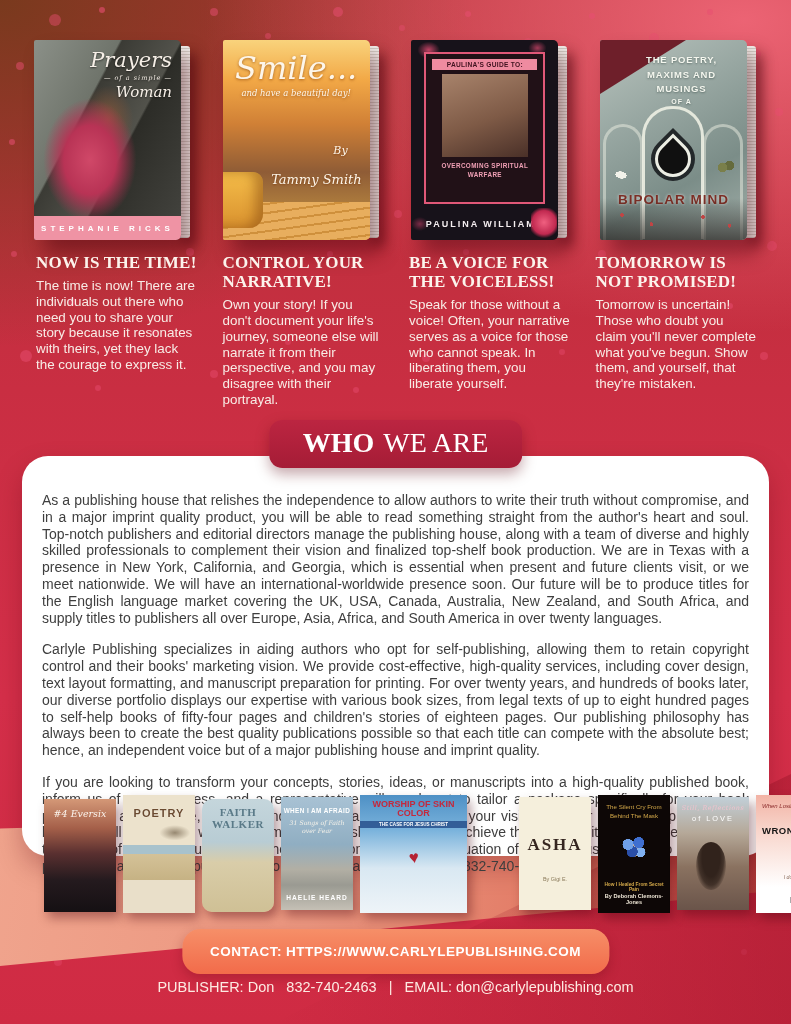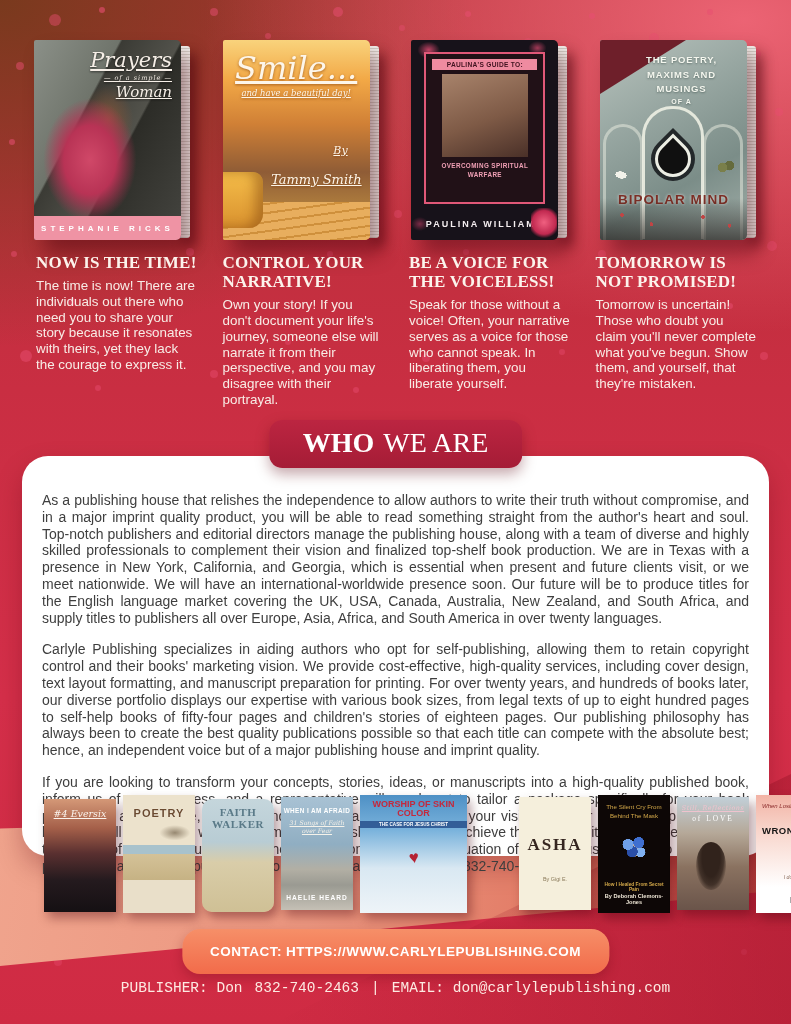--- a/index.html
+++ b/index.html
@@ -13,21 +13,21 @@
   .dots{position:absolute;inset:0;z-index:0;pointer-events:none;}
 
   
   .top-books{position:absolute;top:40px;left:34px;width:724px;display:flex;justify-content:space-between;z-index:2;}
   .fbook{position:relative;width:158px;height:202px;}
   .fbook .pages{position:absolute;top:6px;right:2px;bottom:4px;width:13px;border-radius:0 3px 3px 0;
     background:repeating-linear-gradient(180deg,#f7f6f2 0 2px,#d6d4cc 2px 3px);
     box-shadow:6px 8px 12px rgba(70,0,12,.45);}
   .fbook .cover{position:absolute;top:0;left:0;width:147px;height:200px;border-radius:2px 5px 5px 2px;
     overflow:hidden;box-shadow:10px 14px 20px rgba(70,0,12,.45);}
-  .serif-it{font-family:"DejaVu Serif",serif;font-style:italic;text-decoration:underline;}
+  .serif-it{font-family:"DejaVu Serif",serif;font-style:italic;}
 
   .bk1{background-image:
     radial-gradient(62px 82px at 38% 60%, #d04868 0%, #b83355 42%, rgba(184,51,85,0) 75%),
     radial-gradient(36px 48px at 50% 40%, #83563a 0%, rgba(131,86,58,0) 72%),
     linear-gradient(118deg,#8b9088 0%,#6f746b 34%,#3b3b35 35%,#52524b 58%,#2c2c27 59%,#454540 100%);}
   .bk1 .twrap{position:absolute;top:10px;right:9px;text-align:right;color:#f6efe7;text-shadow:0 1px 2px rgba(0,0,0,.55);}
   .bk1 .t1{font-size:21px;line-height:1;}
   .bk1 .t2{font-size:6.5px;letter-spacing:1px;margin:3px 0;}
   .bk1 .t3{font-size:15px;line-height:1;}
   .bk1 .band{position:absolute;bottom:0;left:0;right:0;height:24px;background:#ef93a4;display:flex;align-items:center;justify-content:center;}
@@ -146,39 +146,39 @@
     background:radial-gradient(9px 9px at 30% 35%, #6fa0e8 0 60%, transparent 62%),
       radial-gradient(9px 9px at 66% 28%, #3f6fd0 0 60%, transparent 62%),
       radial-gradient(9px 9px at 44% 62%, #2a4fa8 0 60%, transparent 62%),
       radial-gradient(8px 8px at 72% 64%, #7fb0f0 0 60%, transparent 62%),
       radial-gradient(10px 12px at 50% 55%, #cfb191 0 55%, transparent 60%);}
   .s7 .st{position:absolute;bottom:21px;left:2px;right:2px;text-align:center;color:#d4a94a;font-size:4.8px;font-weight:bold;}
   .s7 .a{position:absolute;bottom:8px;left:2px;right:2px;text-align:center;color:#ece4d4;font-size:5.6px;font-weight:bold;}
   .s8{background:linear-gradient(180deg,#c2cfd8 0%,#b5a898 32%,#8a7260 62%,#6a544a 100%);}
   .s8 .t{position:absolute;top:7px;left:0;right:0;text-align:center;color:#efc3ce;font-size:6.4px;letter-spacing:.5px;}
   .s8 .t2{position:absolute;top:17px;left:0;right:0;text-align:center;color:#fff;font-size:7.4px;letter-spacing:2px;
-    font-family:Liberation Serif, serif;}
+    font-family:Liberation Sans, sans-serif;}
   .s8 .fig{position:absolute;left:26%;top:40%;width:30px;height:48px;border-radius:50%;
     background:radial-gradient(ellipse at 50% 32%, #31231c 0 42%, rgba(49,35,28,.8) 60%, transparent 78%);}
   .s9{background:linear-gradient(180deg,#f2b3a5 0%,#f8d5cb 30%,#ffffff 78%);}
   .s9 .pre{position:absolute;top:7px;left:6px;color:#8a2a2a;font-size:6px;font-style:italic;line-height:1.4;}
   .s9 .w1{position:absolute;top:30px;left:6px;color:#151515;font-size:9.5px;font-weight:bold;letter-spacing:.5px;}
   .s9 .xmark{position:absolute;right:7px;top:26px;width:30px;height:38px;}
   .s9 .xmark::before,.s9 .xmark::after{content:"";position:absolute;left:13px;top:0;width:5px;height:38px;background:#b51f1f;}
   .s9 .xmark::before{transform:rotate(33deg);}
   .s9 .xmark::after{transform:rotate(-33deg);}
   .s9 .mid{position:absolute;bottom:32px;right:5px;color:#8a6a5a;font-size:5.2px;font-style:italic;text-align:right;line-height:1.4;}
   .s9 .w2{position:absolute;bottom:8px;right:6px;color:#151515;font-size:9.5px;font-weight:bold;letter-spacing:.5px;}
 
   
   .contact{position:absolute;top:929px;left:50%;transform:translateX(-50%);z-index:4;white-space:nowrap;
     background:linear-gradient(180deg,#f68f68,#f26b4a);color:#fff;font-weight:bold;font-size:13.5px;
     letter-spacing:.5px;padding:15px 28px;border-radius:18px;box-shadow:0 5px 12px rgba(110,10,20,.3);cursor:pointer;}
   .footer{position:absolute;top:979px;left:0;width:100%;text-align:center;color:#fdeae2;font-size:14.5px;z-index:4;}
-  .footer span{margin:0 4px;font-family:Liberation Mono, monospace;}
+  .footer span{margin:0 4px;}
 </style>
 </head>
 <body>
 
 <div class="page">
 
   <svg class="dots" width="791" height="1024">
     <g fill="#e84e72">
       <circle cx="20" cy="66" r="4" opacity=".5"></circle>
         <circle cx="55" cy="20" r="6" opacity=".45"></circle>

